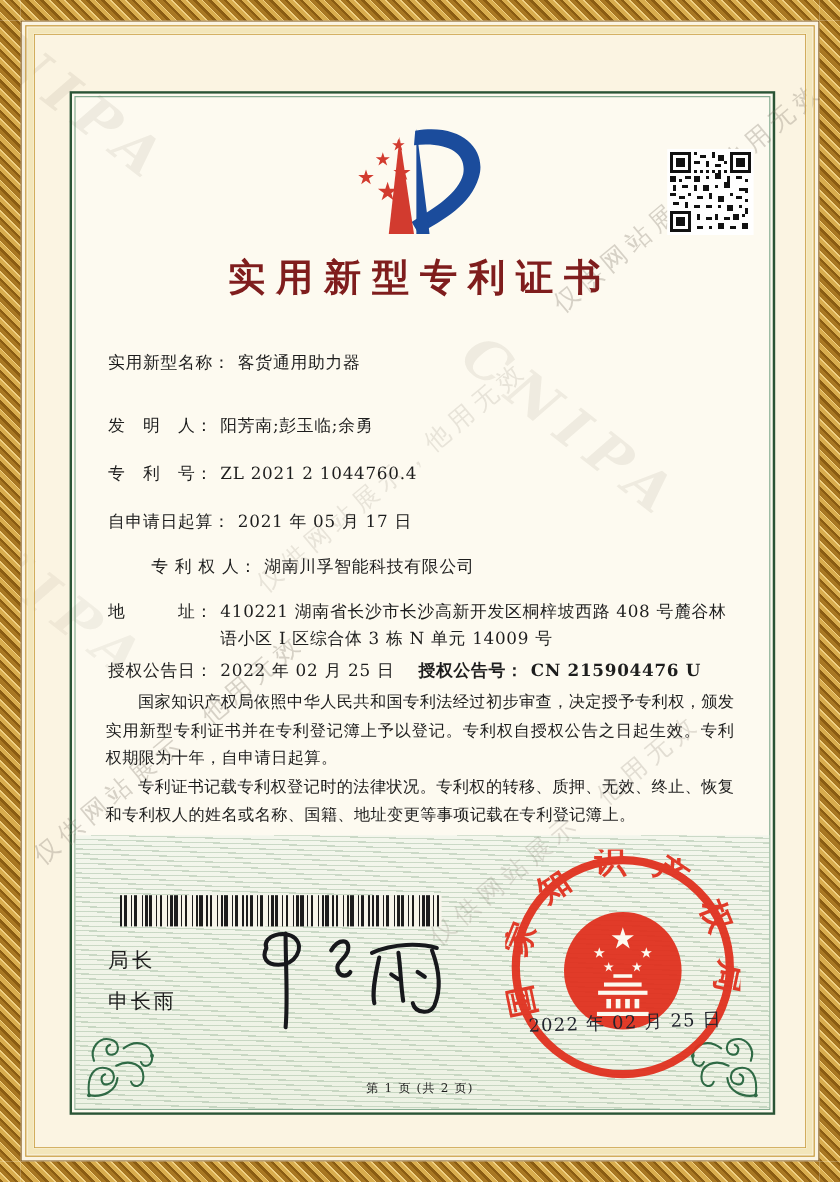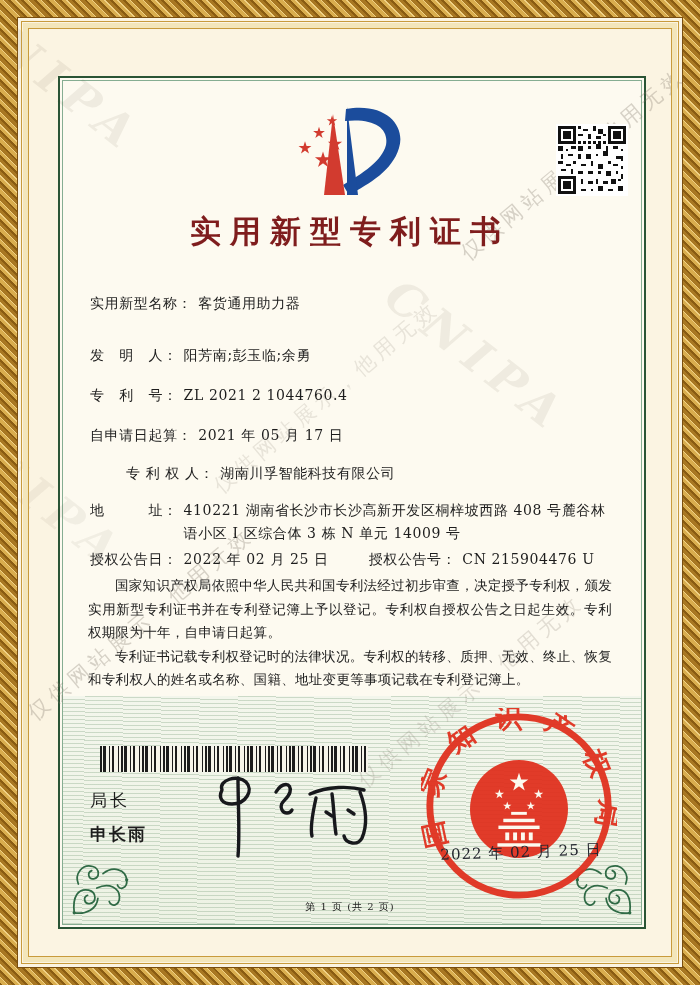--- a/index.html
+++ b/index.html
@@ -52,35 +52,35 @@
   .logo{position:absolute;left:286px;top:101px;width:128px;height:98px;}
   .qr{position:absolute;left:556px;top:124px;width:72px;height:72px;}
   .title{position:absolute;left:0;top:211px;width:700px;text-align:center;
          font-size:31px;font-weight:bold;letter-spacing:9px;color:#7f1d1d;}
   .frow{position:absolute;left:90px;display:flex;font-size:14px;letter-spacing:0.6px;line-height:23px;}
   .flabel{white-space:pre;flex:none;}
   .fvalue{margin-left:6px;}
   .r-name{top:292px;} .r-inventor{top:344px;} .r-patno{top:384px;}
   .r-filing{top:424px;} .r-patentee{top:462px;margin-left:36px;}
   .r-address{top:499px;} .r-address .fvalue{width:424px;}
-  .r-grant{top:548px;} .grant-group{display:flex;} .g2{margin-left:40px;}
+  .r-grant{top:548px;} .grant-group{display:flex;} .g2{margin-left:20px;font-weight:bold;}
   .paras{position:absolute;left:88px;top:574px;width:524px;font-size:13.5px;
          letter-spacing:0.3px;line-height:23.5px;text-align:justify;}
   .paras p{margin:0;text-indent:2em;}
   .barcode{
     position:absolute;left:100px;top:746px;width:268px;height:26px;
     background:repeating-linear-gradient(90deg,
       #1c1c1c 0 2px,#f6f4ea 2px 3px,
       #1c1c1c 3px 6px,#f6f4ea 6px 9px,
       #1c1c1c 9px 10px,#f6f4ea 10px 12px,
       #1c1c1c 12px 14px,#f6f4ea 14px 18px,
       #1c1c1c 18px 19px,#f6f4ea 19px 21px);
   }
   .director-title{position:absolute;left:90px;top:789px;font-size:17px;letter-spacing:3px;font-family:"DejaVu Sans","Liberation Sans",sans-serif;}
-  .director-name{position:absolute;left:90px;top:823px;font-size:17px;letter-spacing:2px;font-family:"DejaVu Sans","Liberation Sans",sans-serif;font-weight:bold;}
+  .director-name{position:absolute;left:90px;top:823px;font-size:17px;letter-spacing:2px;font-family:"DejaVu Sans","Liberation Sans",sans-serif;}
   .signature{position:absolute;left:198px;top:764px;width:190px;height:100px;}
   .signature path{stroke:#17181c;stroke-width:3.4;fill:none;stroke-linecap:round;stroke-linejoin:round;}
   .seal{position:absolute;left:421px;top:708px;width:196px;height:196px;opacity:0.95;mix-blend-mode:multiply;}
   .seal-date{position:absolute;left:428px;top:843px;width:186px;text-align:center;
              font-size:15px;letter-spacing:1px;color:#22252e;transform:rotate(-2deg);z-index:4;}
   .page-no{position:absolute;left:0;top:900px;width:700px;text-align:center;font-size:10px;letter-spacing:1px;}
   .cont-note{position:absolute;left:0;top:936px;width:700px;text-align:center;font-size:14px;letter-spacing:2px;color:#2a2a2a;z-index:3;}
 </style>
 </head>
 <body>

